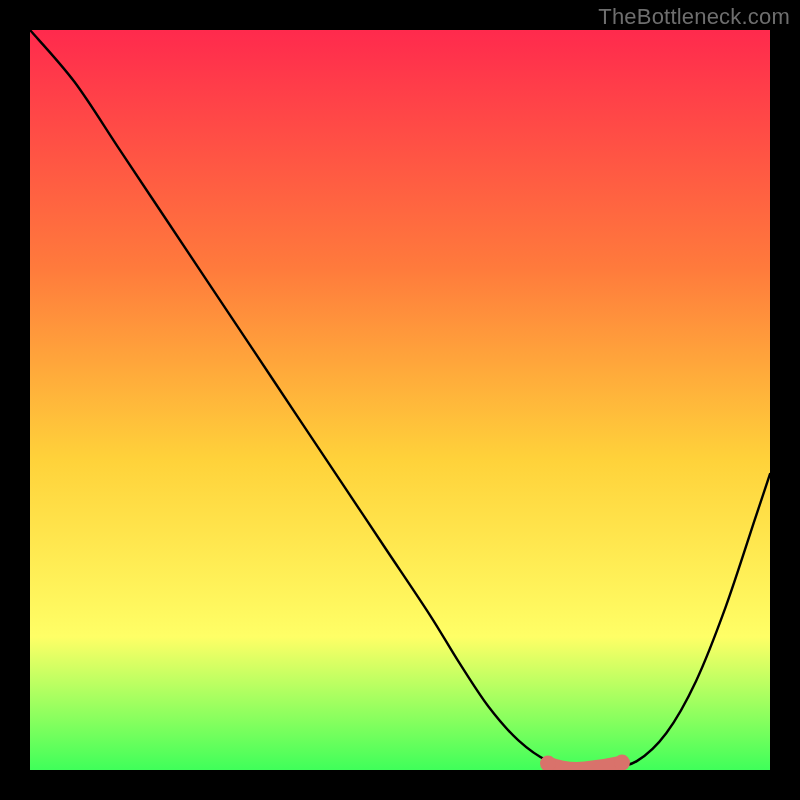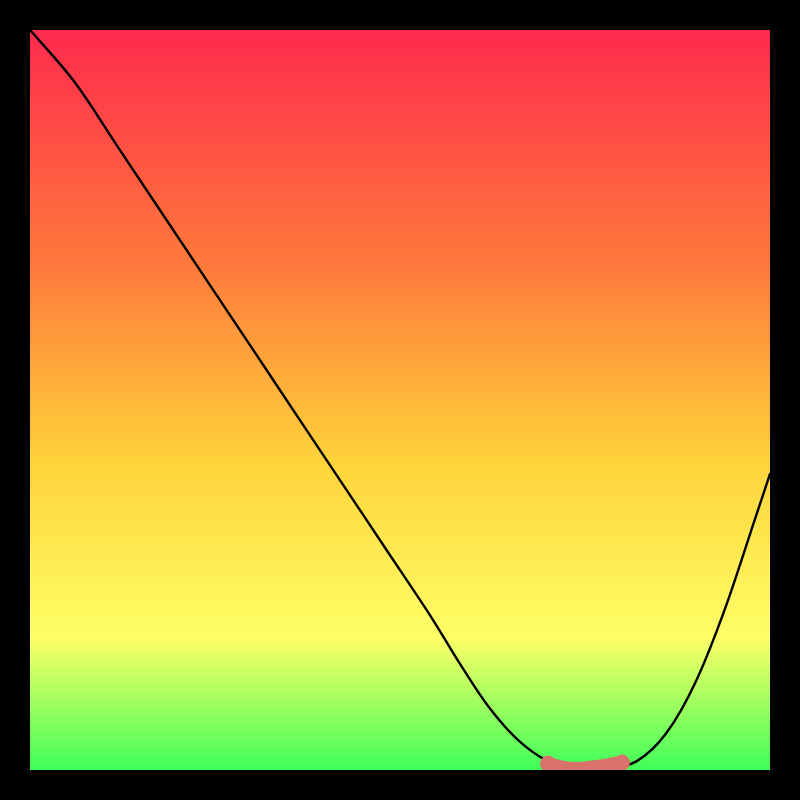--- a/index.html
+++ b/index.html
@@ -31,20 +31,21 @@
     position: absolute;
     top: 0;
     left: 0;
   }
 </style>
 </head>
 <body>
 
 <div class="frame">
 
+  <div class="watermark">TheBottleneck.com</div>
 
   <svg id="chart-svg" width="800" height="800" viewBox="0 0 800 800">
     <defs>
       <linearGradient id="bg-grad" x1="0" y1="0" x2="0" y2="1">
         <stop id="st0" offset="0%" stop-color="#ff2a4d"></stop>
         <stop id="st1" offset="32%" stop-color="#ff7a3c"></stop>
         <stop id="st2" offset="58%" stop-color="#ffd23a"></stop>
         <stop id="st3" offset="82%" stop-color="#ffff66"></stop>
         <stop id="st4" offset="100%" stop-color="#3fff5a"></stop>
       </linearGradient>

